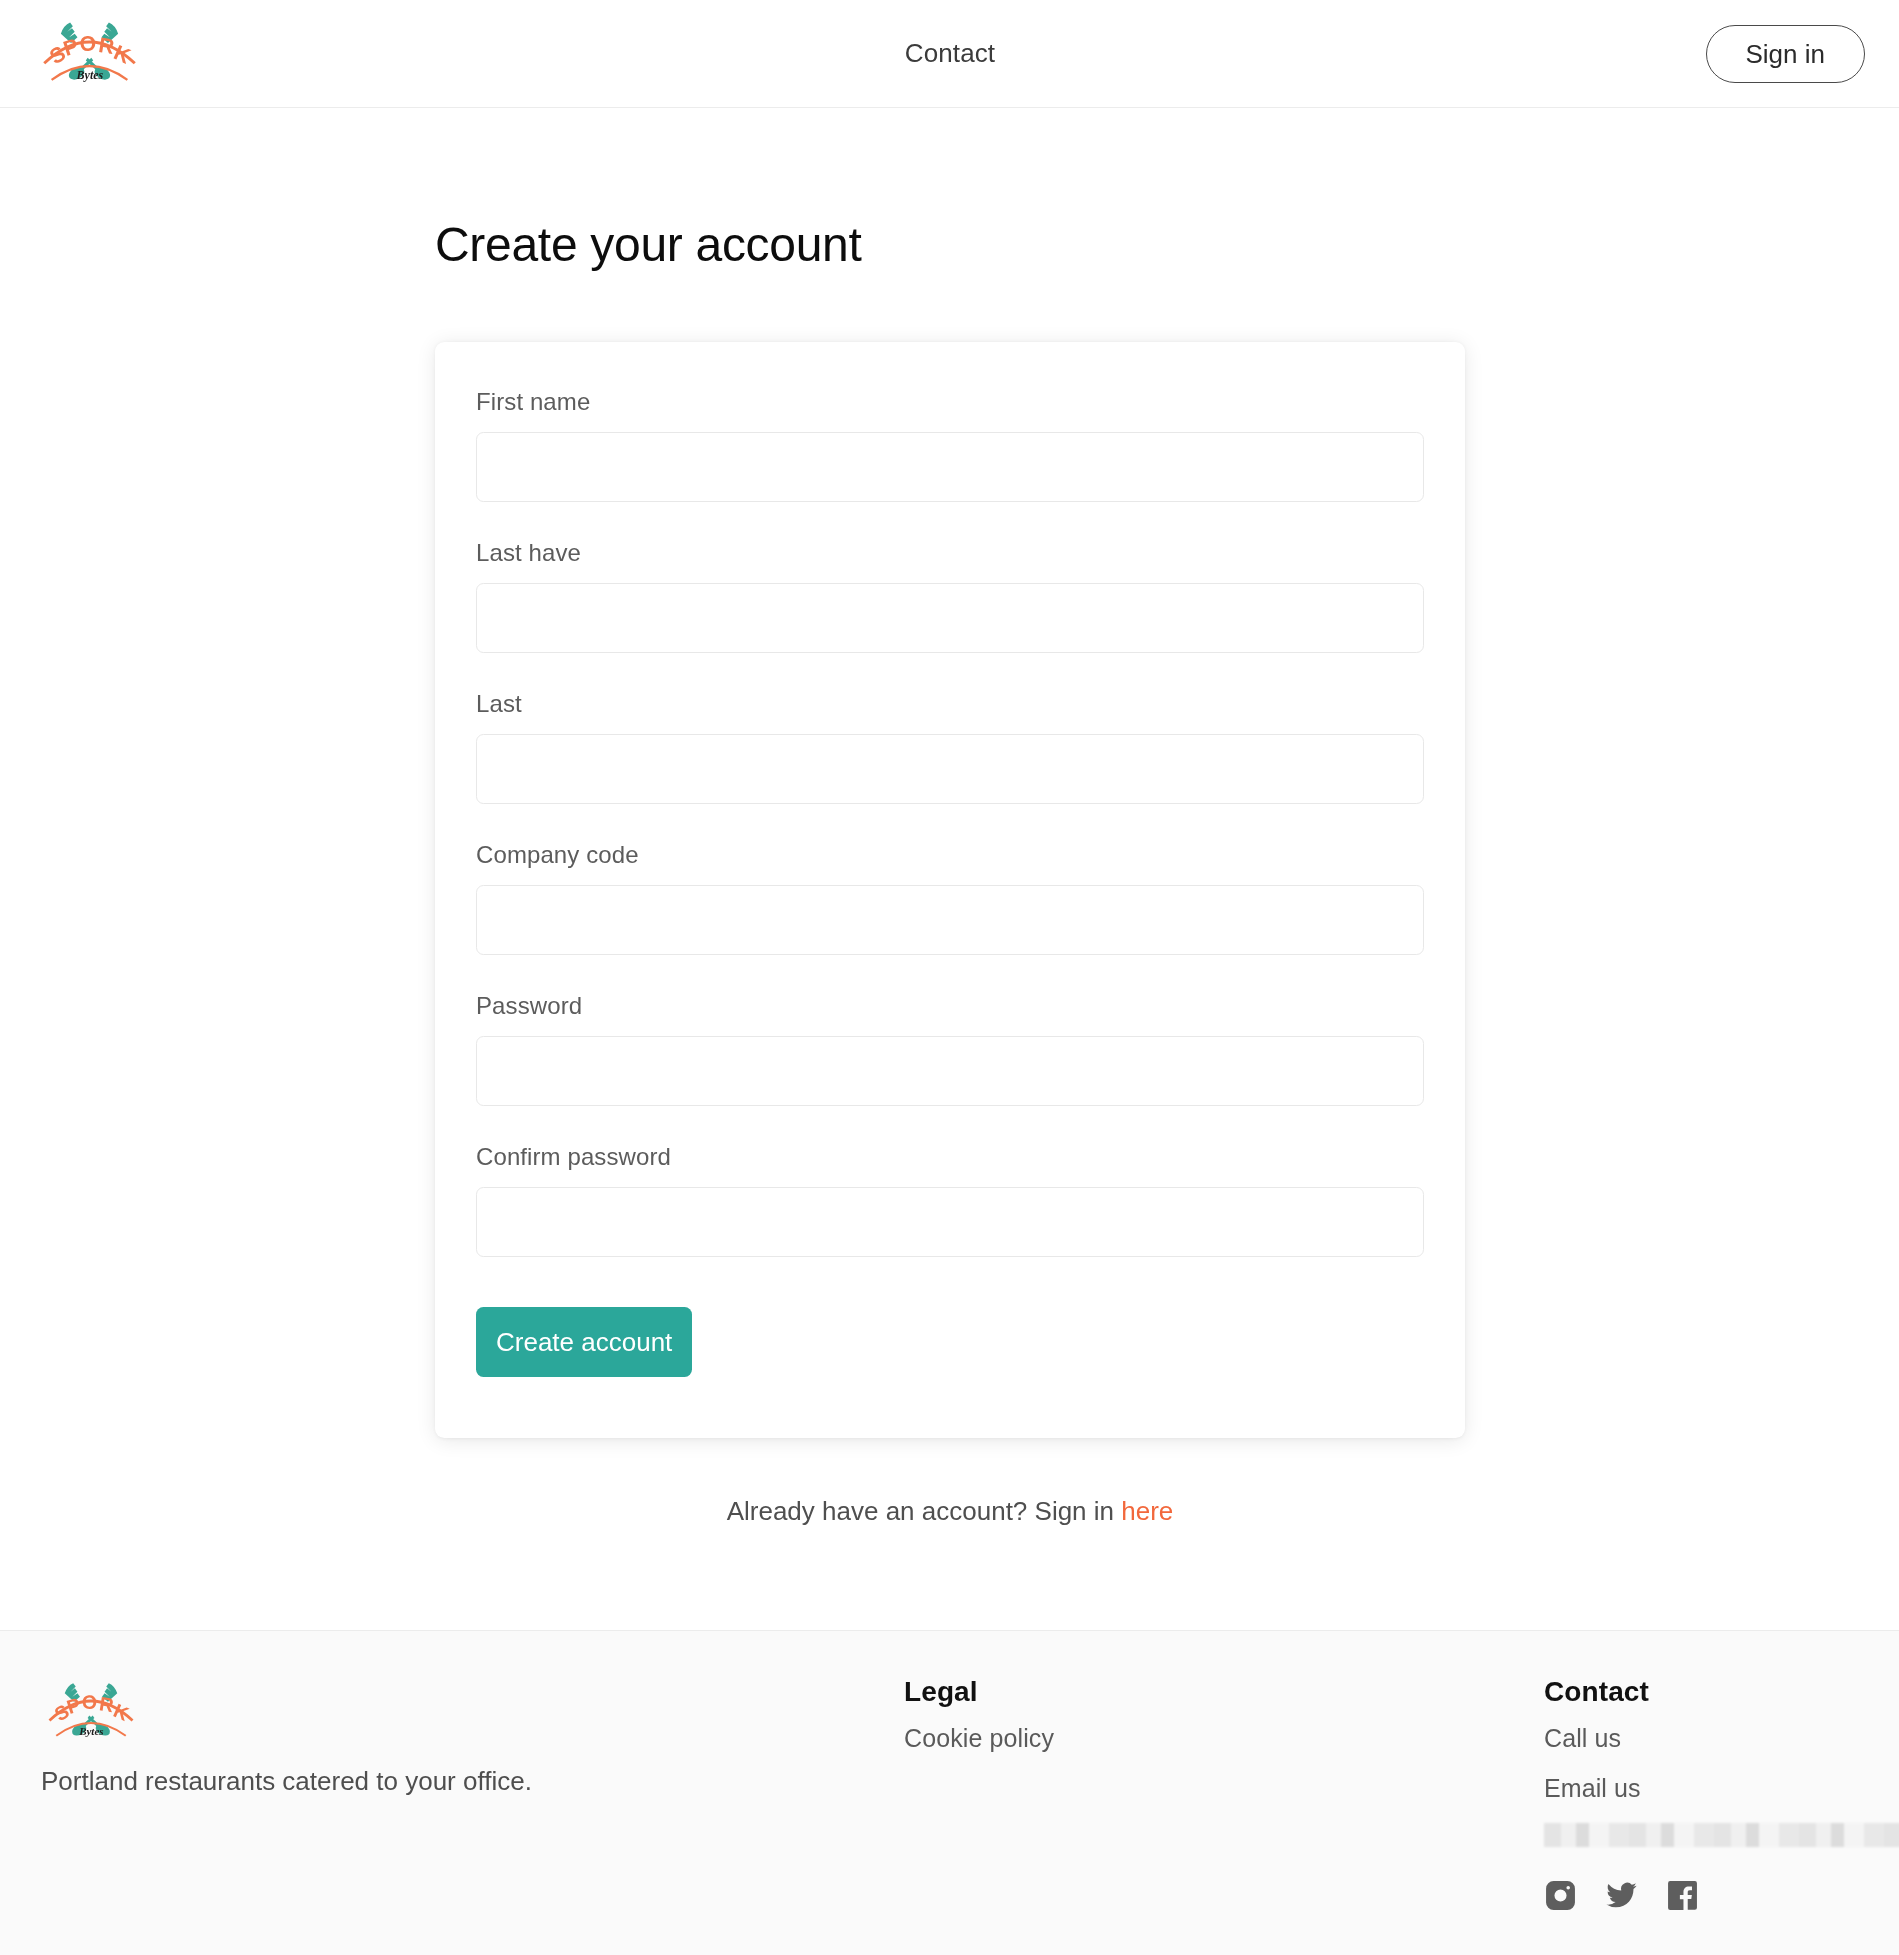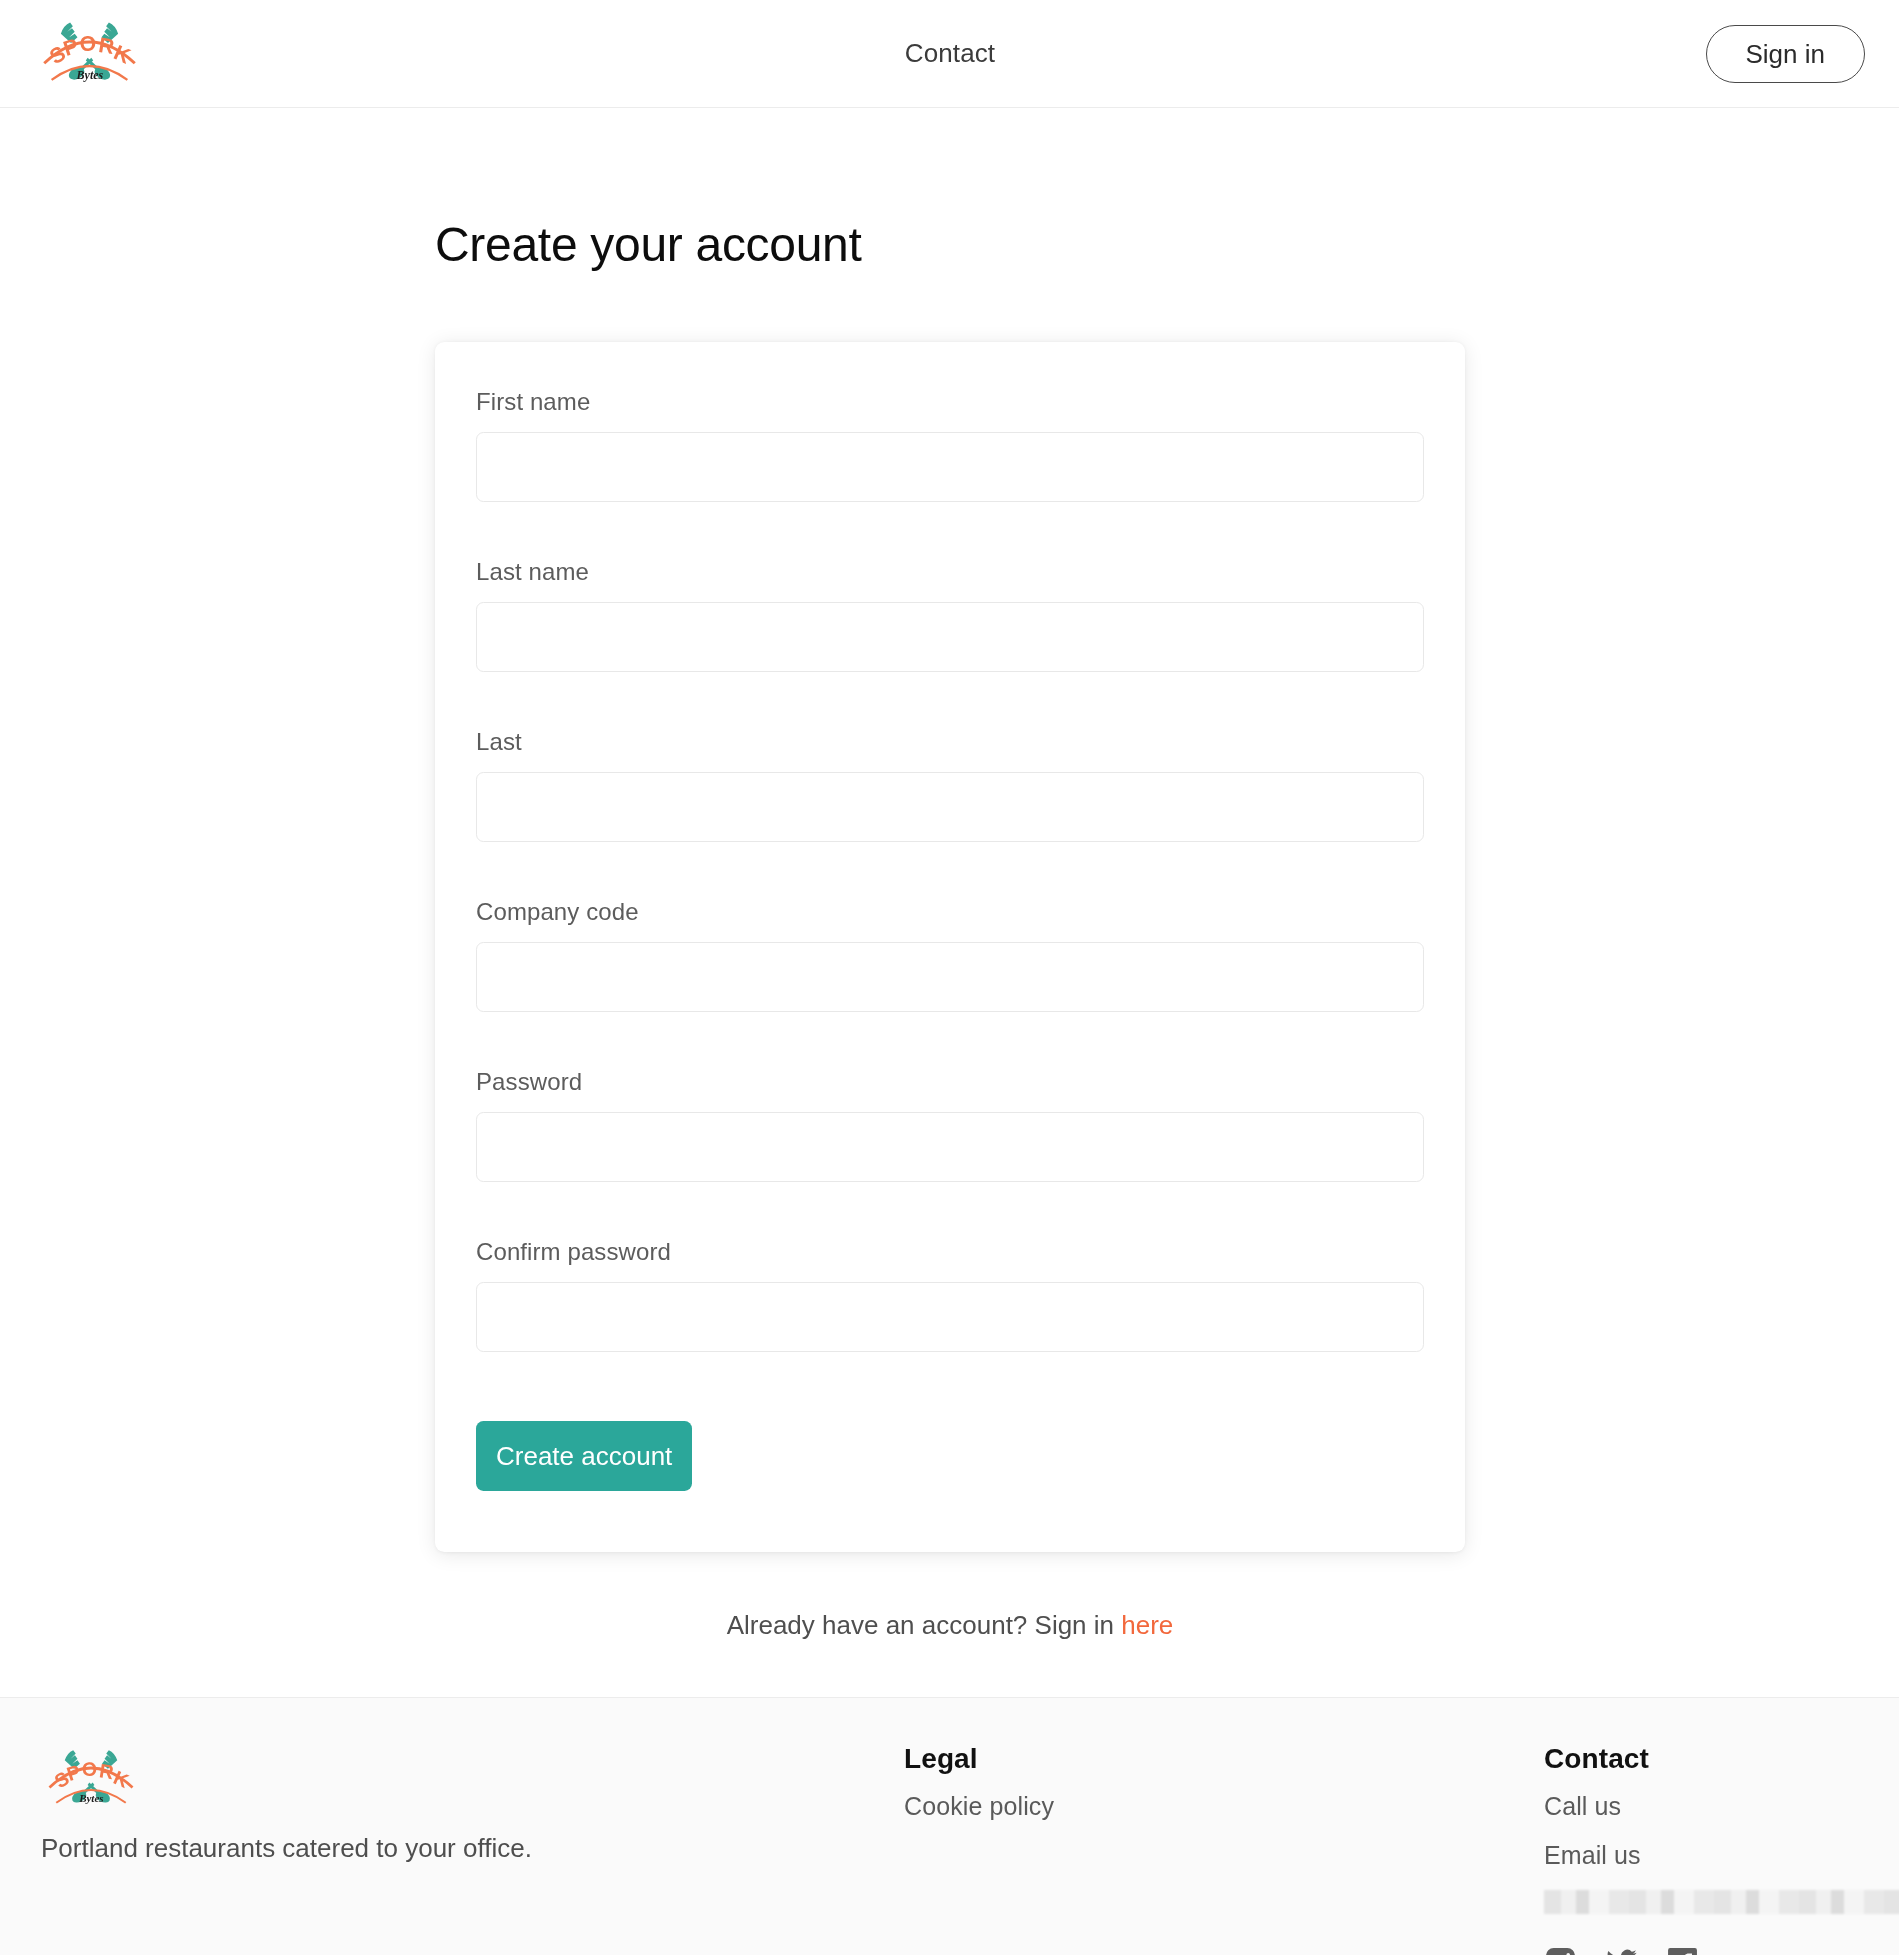--- a/index.html
+++ b/index.html
@@ -91,21 +91,21 @@
   }
 
   .form-card {
     margin-top: 70px;
     background: #ffffff;
     border-radius: 9.3px;
     box-shadow: 0 2.8px 20.4px rgba(0,0,0,0.09), 0 0.9px 3.7px rgba(0,0,0,0.05);
     padding: 46px 41px 61px 41px;
   }
 
-  .field { margin-bottom: 19px; }
+  .field { margin-bottom: 0; }
   .field-label {
     display: block;
     font-size: 24px;
     color: #5c5c5c;
     margin-bottom: 16px;
     letter-spacing: 0.1px;
   }
   .field-input {
     display: block;
     width: 100%;
@@ -254,21 +254,21 @@
 
       <form class="form-card">
 
         <div class="field">
           <label class="field-label">First name</label>
           <input class="field-input" type="text" placeholder="" style="">
         </div>
         <div class="field-spacer"></div>
 
         <div class="field">
-          <label class="field-label">Last name</label>
+          <label class="field-label">Last have</label>
           <input class="field-input" type="text" placeholder="" style="">
         </div>
         <div class="field-spacer"></div>
 
         <div class="field">
           <label class="field-label">Last</label>
           <input class="field-input" type="email" placeholder="" style="">
         </div>
         <div class="field-spacer"></div>
 

